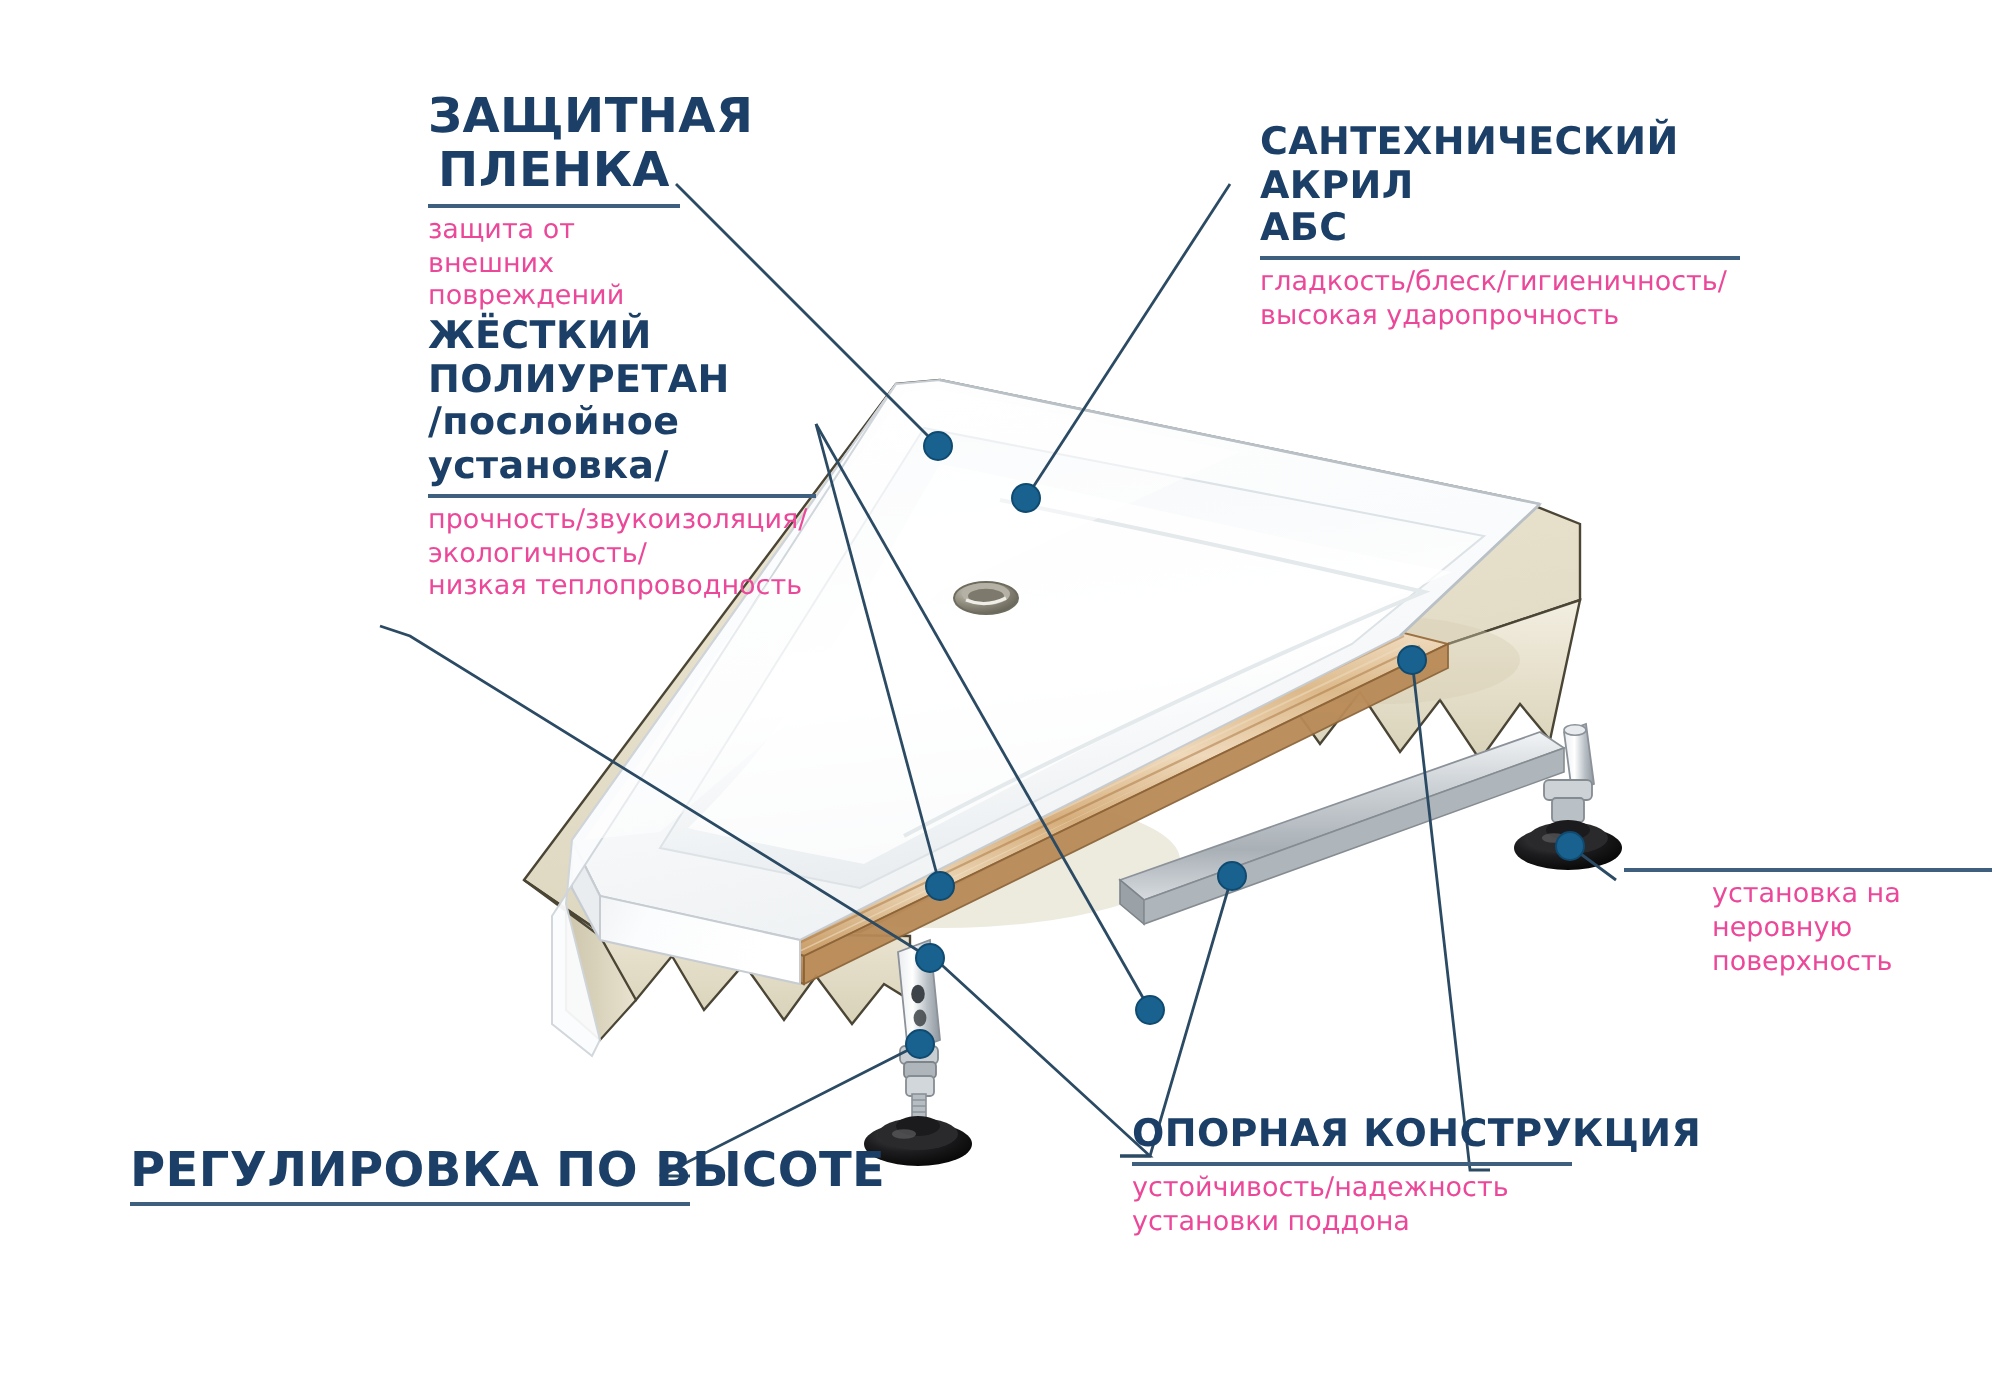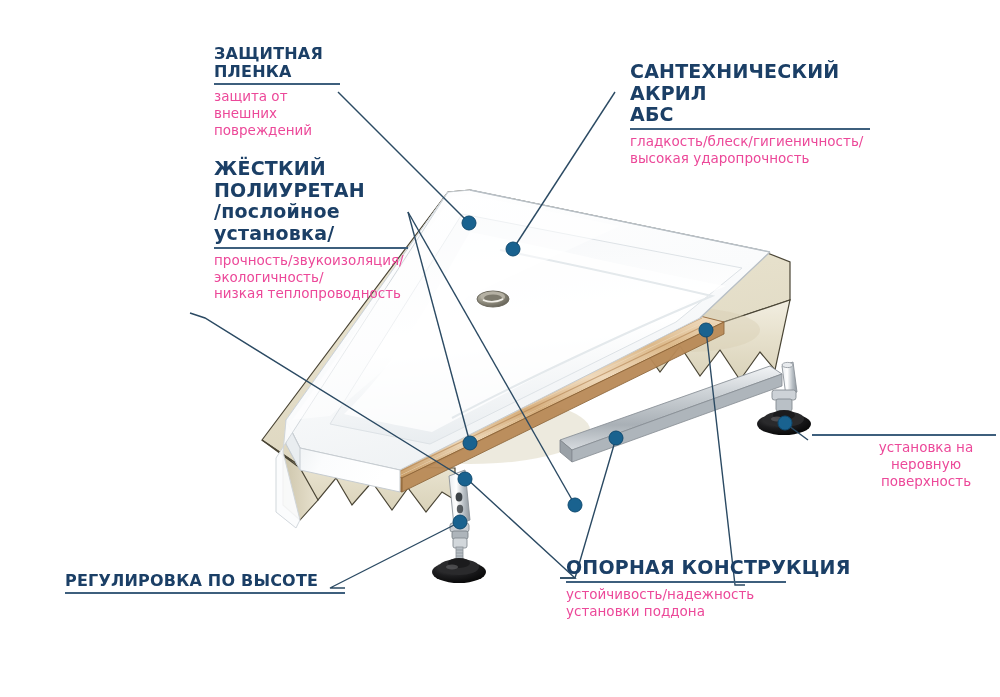--- a/index.html
+++ b/index.html
@@ -13,21 +13,21 @@
     line-height:1.14;white-space:pre-line;
   }
   .co-rule{height:2px;background:#3e5f7d;margin-top:2px;}
   .co-sub{
     color:#ec4899;line-height:1.25;white-space:pre-line;margin-top:3px;
     font-weight:400;
   }
   .sub-right{text-align:right;}
 
   
-  .t20{font-size:16px;}
+  .t20{font-size:24px;text-align:center;}
   .t19{font-size:19px;}
   .t18{font-size:18px;}
   .s13{font-size:13.5px;}
 
   svg{position:absolute;left:0;top:0;overflow:visible;}
   .lead{fill:none;stroke:#2b4a63;stroke-width:1.4;}
   .dot{fill:#19628f;stroke:#0f4a70;stroke-width:1;}
 </style>
 </head>
 <body>
@@ -287,21 +287,21 @@
 /послойное установка/</div>
     <div class="co-rule"></div>
     <div class="co-sub s13">прочность/звукоизоляция/
 экологичность/
 низкая теплопроводность</div>
   </div>
 
 
   <div class="callout" style="left:812px; top:432px; width:184px;">
     <div class="co-rule"></div>
-    <div class="co-sub s13" style="text-align:center;margin-left:44px;">установка на неровную
+    <div class="co-sub s13" style="text-align:left;margin-left:44px;">установка на неровную
 поверхность</div>
   </div>
 
   <div class="callout" style="left:566px; top:557px; width:220px;">
     <div class="co-title t19" style="white-space:nowrap;">ОПОРНАЯ КОНСТРУКЦИЯ</div>
     <div class="co-rule"></div>
     <div class="co-sub s13">устойчивость/надежность
 установки поддона</div>
   </div>
 

